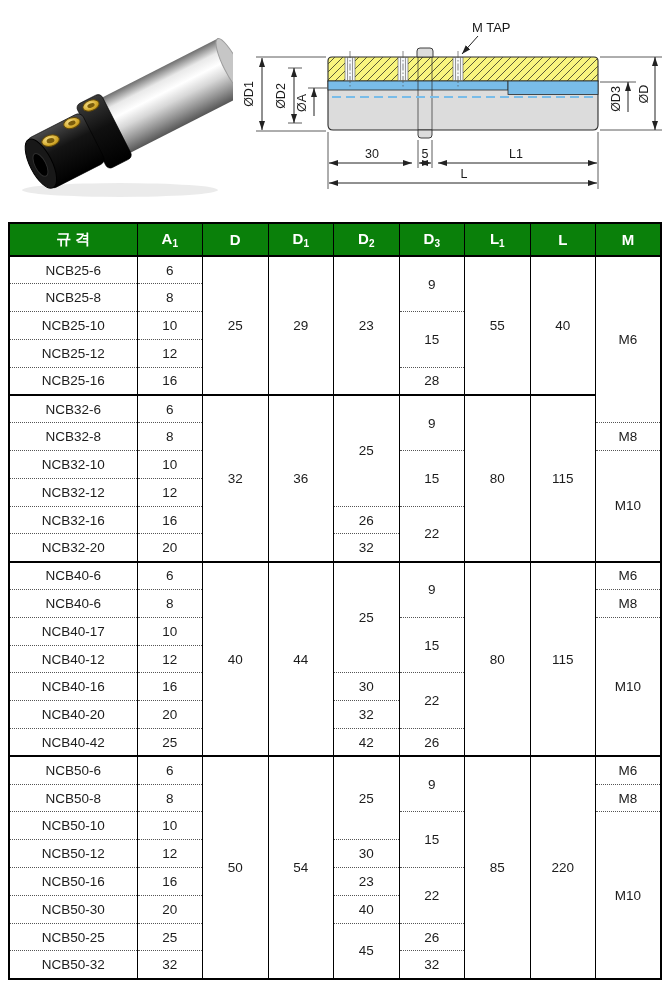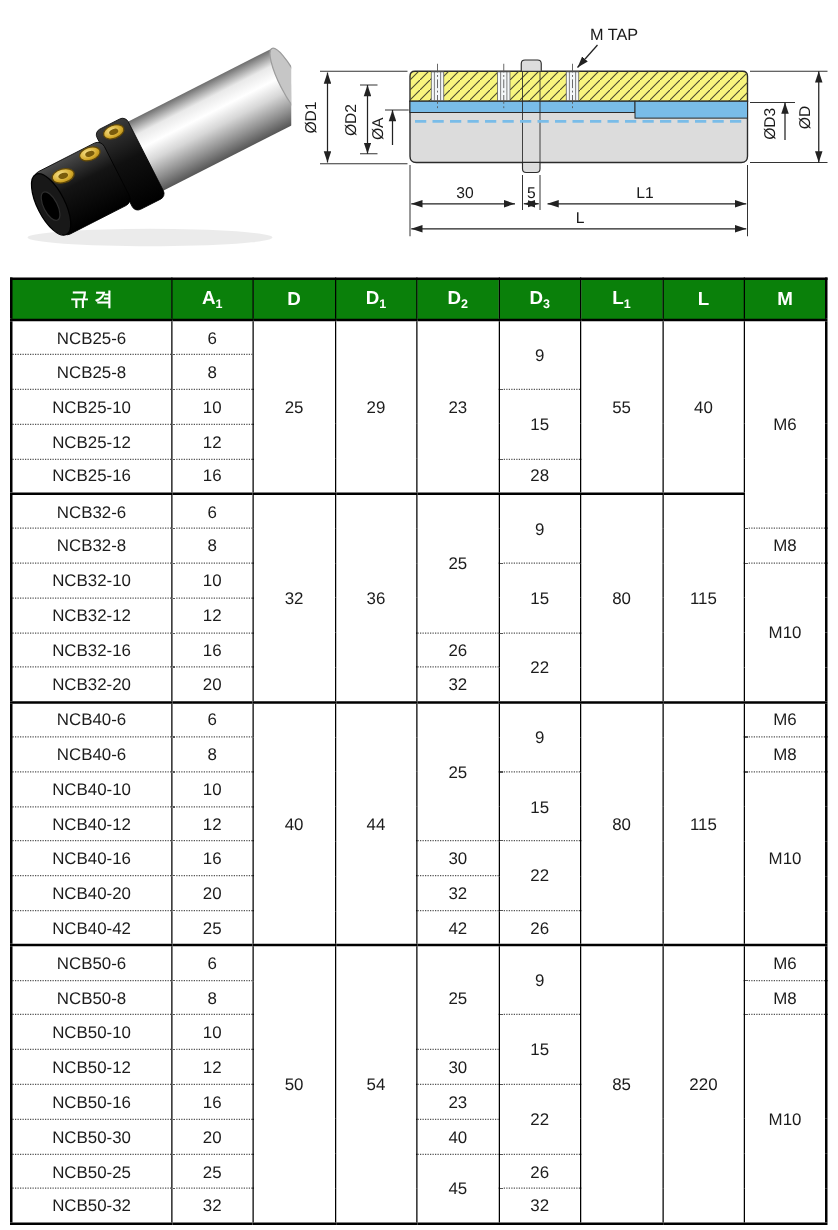--- a/index.html
+++ b/index.html
@@ -278,21 +278,21 @@
           <td rowspan="7" class="sec-end">80</td>
           <td rowspan="7" class="sec-end">115</td>
           <td>M6</td>
         </tr>
         <tr>
           <td>NCB40-6</td>
           <td>8</td>
           <td>M8</td>
         </tr>
         <tr>
-          <td>NCB40-10</td>
+          <td>NCB40-17</td>
           <td>10</td>
           <td rowspan="2">15</td>
           <td rowspan="5" class="sec-end">M10</td>
         </tr>
         <tr>
           <td>NCB40-12</td>
           <td>12</td>
         </tr>
         <tr>
           <td>NCB40-16</td>

